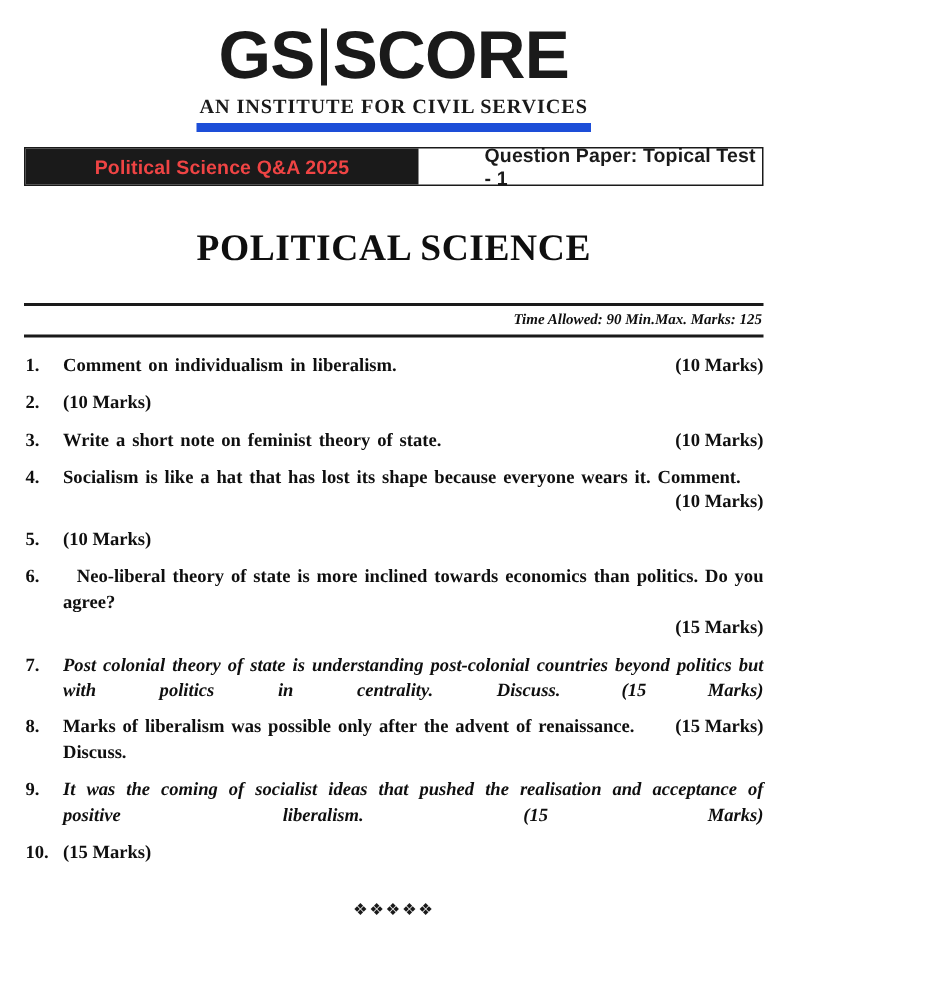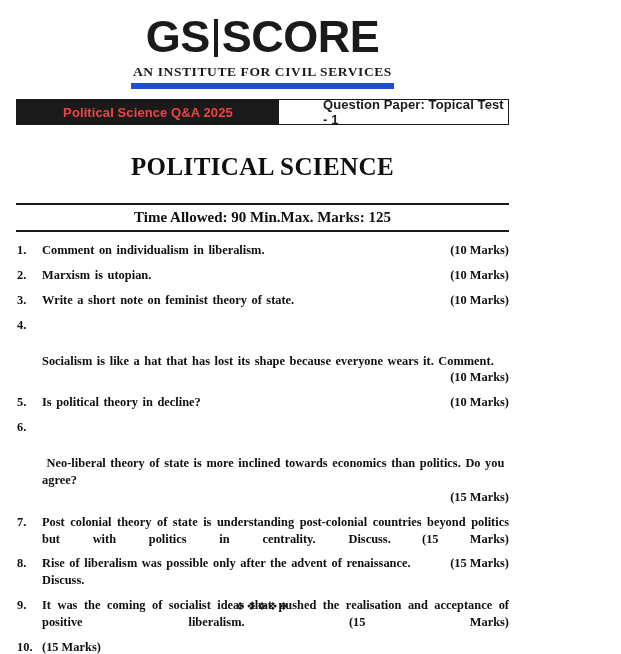--- a/index.html
+++ b/index.html
@@ -113,24 +113,25 @@
   
   .meta-rule-top {
     border-top: 2px solid #1a1a1a;
     margin-top: 22px;
   }
   .meta-rule-bottom {
     border-top: 2px solid #1a1a1a;
   }
   .meta-row {
     display: flex;
-    justify-content: center;
+    justify-content: flex-end;
     align-items: baseline;
-    font-weight: bold;
-    font-size: 15px;
+    font-style: italic;
+    font-weight: bold;
+    font-size: 10px;
     padding: 4px 1px 4px 1px;
     color: #0f0f0f;
   }
 
   
   .questions {
     margin-top: 10px;
   }
   .q-row {
     display: flex;
@@ -148,37 +149,37 @@
     box-sizing: border-box;
   }
   .q-body {
     flex: 1 1 auto;
     min-width: 0;
   }
   
   .q-inline {
     text-align: justify;
     text-align-last: justify;
+    font-style: italic;
   }
   .q-inline .q-text {
     
   }
   .q-marks-inline {
     white-space: nowrap;
   }
   
   .q-wrap .q-text {
     display: block;
     text-align: justify;
     text-align-last: justify;
   }
   .q-wrap .q-text.nojust {
-    text-align: center;
+    text-align: right;
     text-align-last: left;
-    margin-top: 36px;
   }
   .q-wrap .q-marks-block {
     display: block;
     text-align: right;
     white-space: nowrap;
   }
 
   
   .q-simple {
     display: flex;
@@ -242,60 +243,58 @@
       <div class="q-row">
         <div class="q-num">1.</div>
         <div class="q-body q-simple">
           <span class="q-text spaced">Comment on individualism in liberalism.</span>
           <span class="q-marks-block">(10 Marks)</span>
         </div>
       </div>
       <div class="q-row">
         <div class="q-num">2.</div>
         <div class="q-body q-simple">
-          <span class="q-text spaced">Marxism is utopian.</span>
           <span class="q-marks-block">(10 Marks)</span>
         </div>
       </div>
       <div class="q-row">
         <div class="q-num">3.</div>
         <div class="q-body q-simple">
           <span class="q-text spaced">Write a short note on feminist theory of state.</span>
           <span class="q-marks-block">(10 Marks)</span>
         </div>
       </div>
       <div class="q-row">
         <div class="q-num">4.</div>
         <div class="q-body q-wrap">
           <span class="q-text spaced nojust">Socialism is like a hat that has lost its shape because everyone wears it. Comment.</span>
           <span class="q-marks-block">(10 Marks)</span>
         </div>
       </div>
       <div class="q-row">
         <div class="q-num">5.</div>
         <div class="q-body q-simple">
-          <span class="q-text spaced">Is political theory in decline?</span>
           <span class="q-marks-block">(10 Marks)</span>
         </div>
       </div>
       <div class="q-row">
         <div class="q-num">6.</div>
         <div class="q-body q-wrap">
           <span class="q-text spaced nojust">Neo-liberal theory of state is more inclined towards economics than politics. Do you agree?</span>
           <span class="q-marks-block">(15 Marks)</span>
         </div>
       </div>
       <div class="q-row">
         <div class="q-num">7.</div>
         <div class="q-body q-inline"><span class="q-text spaced">Post colonial theory of state is understanding post-colonial countries beyond politics but with politics in centrality. Discuss.</span><span>&nbsp;</span><span class="q-marks-inline">(15 Marks)</span></div>
       </div>
       <div class="q-row">
         <div class="q-num">8.</div>
         <div class="q-body q-simple">
-          <span class="q-text spaced">Rise of liberalism was possible only after the advent of renaissance. Discuss.</span>
+          <span class="q-text spaced">Marks of liberalism was possible only after the advent of renaissance. Discuss.</span>
           <span class="q-marks-block">(15 Marks)</span>
         </div>
       </div>
       <div class="q-row">
         <div class="q-num">9.</div>
         <div class="q-body q-inline"><span class="q-text spaced">It was the coming of socialist ideas that pushed the realisation and acceptance of positive liberalism.</span><span>&nbsp;</span><span class="q-marks-inline">(15 Marks)</span></div>
       </div>
       <div class="q-row">
         <div class="q-num">10.</div>
         <div class="q-body q-simple">

